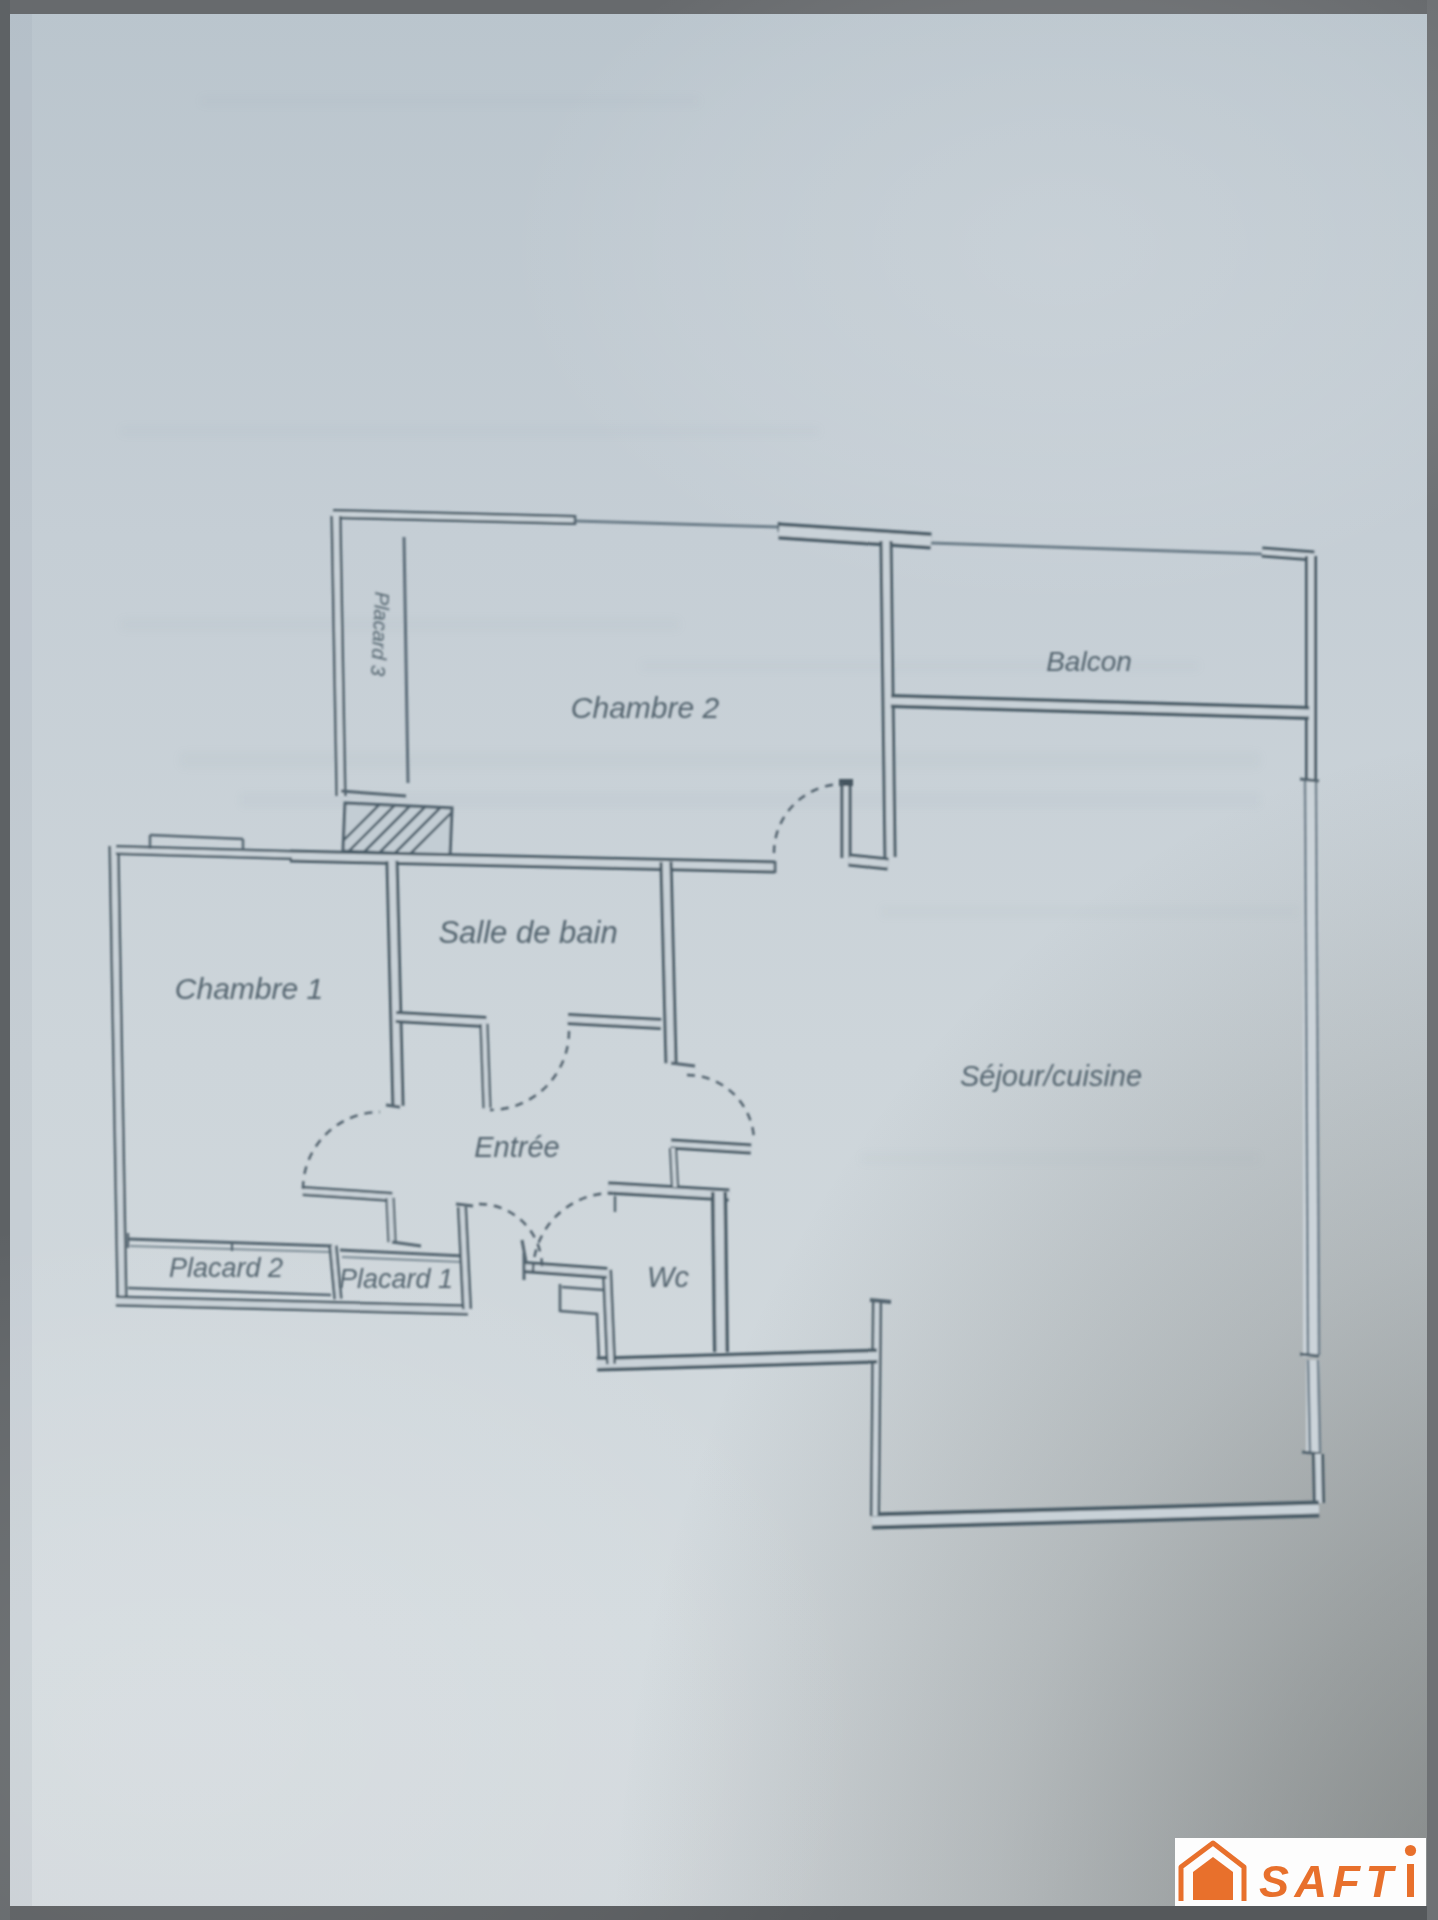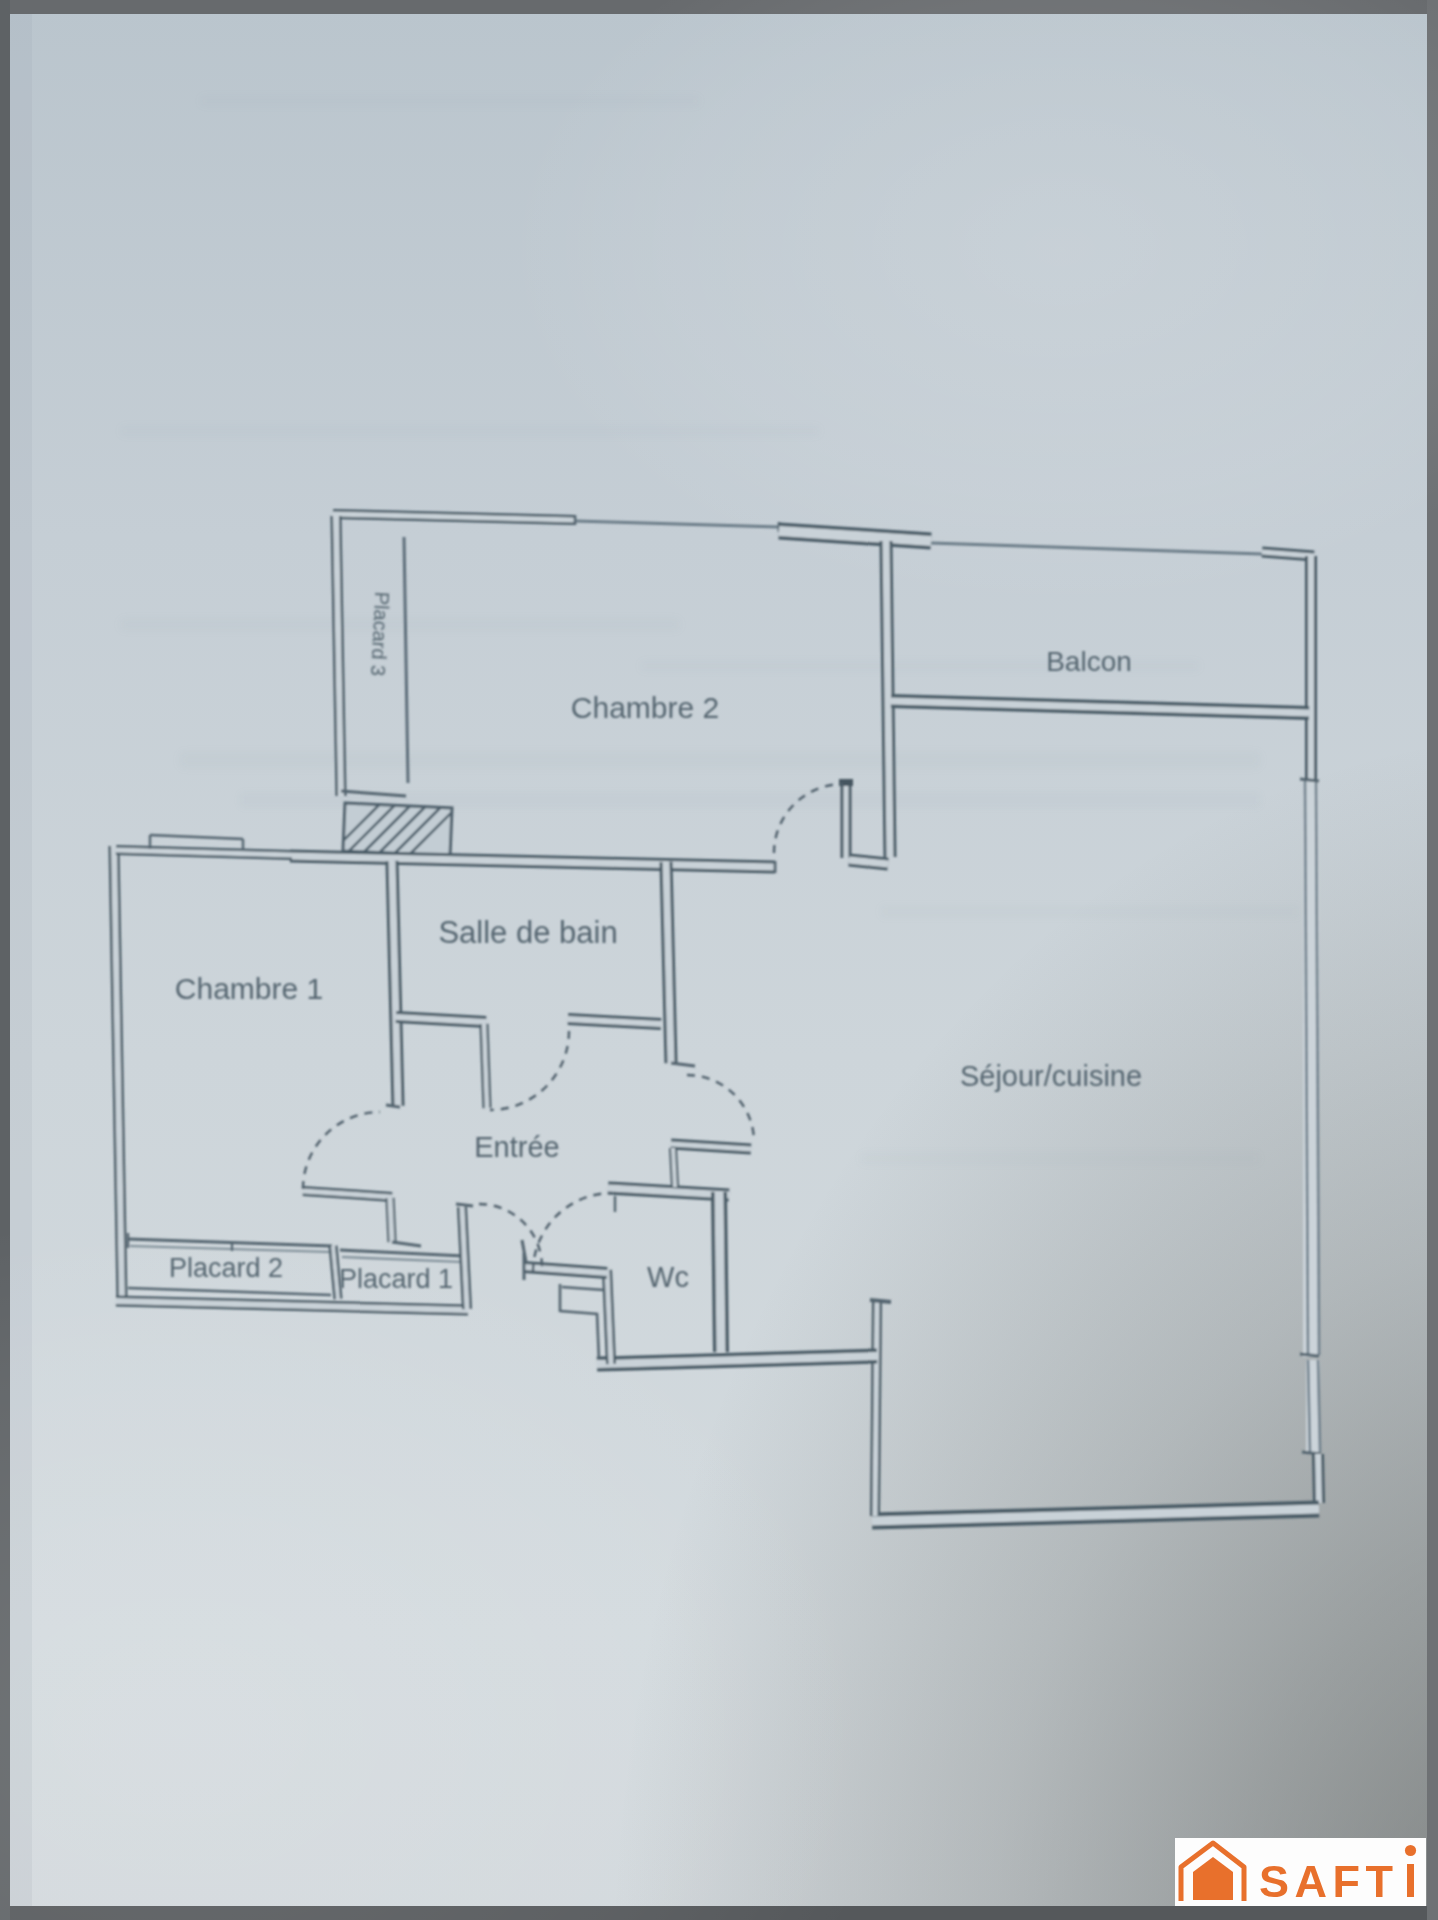--- a/index.html
+++ b/index.html
@@ -1,15 +1,15 @@
 <!DOCTYPE html>
 <html><head><meta charset="utf-8">
 <style>
 html,body{margin:0;padding:0;background:#63666a;}
-#pg{position:relative;width:1438px;height:1920px;overflow:hidden;font-family:"Liberation Sans",sans-serif;}
+#pg{position:relative;width:1438px;height:1920px;overflow:hidden;font-family:"Liberation Sans",sans-serif;font-style:italic;}
 </style></head>
 <body>
 <div id="pg">
 <svg width="1438" height="1920" viewBox="0 0 1438 1920">
 <defs>
 <clipPath id="hatchclip">
           <path d="M345 803 L452 808 L450 856 L343 851 Z"></path>
         </clipPath>
 <linearGradient id="pbase" gradientUnits="userSpaceOnUse" x1="0" y1="0" x2="0" y2="1920">
 <stop offset="0" stop-color="#bac5cd"></stop>

